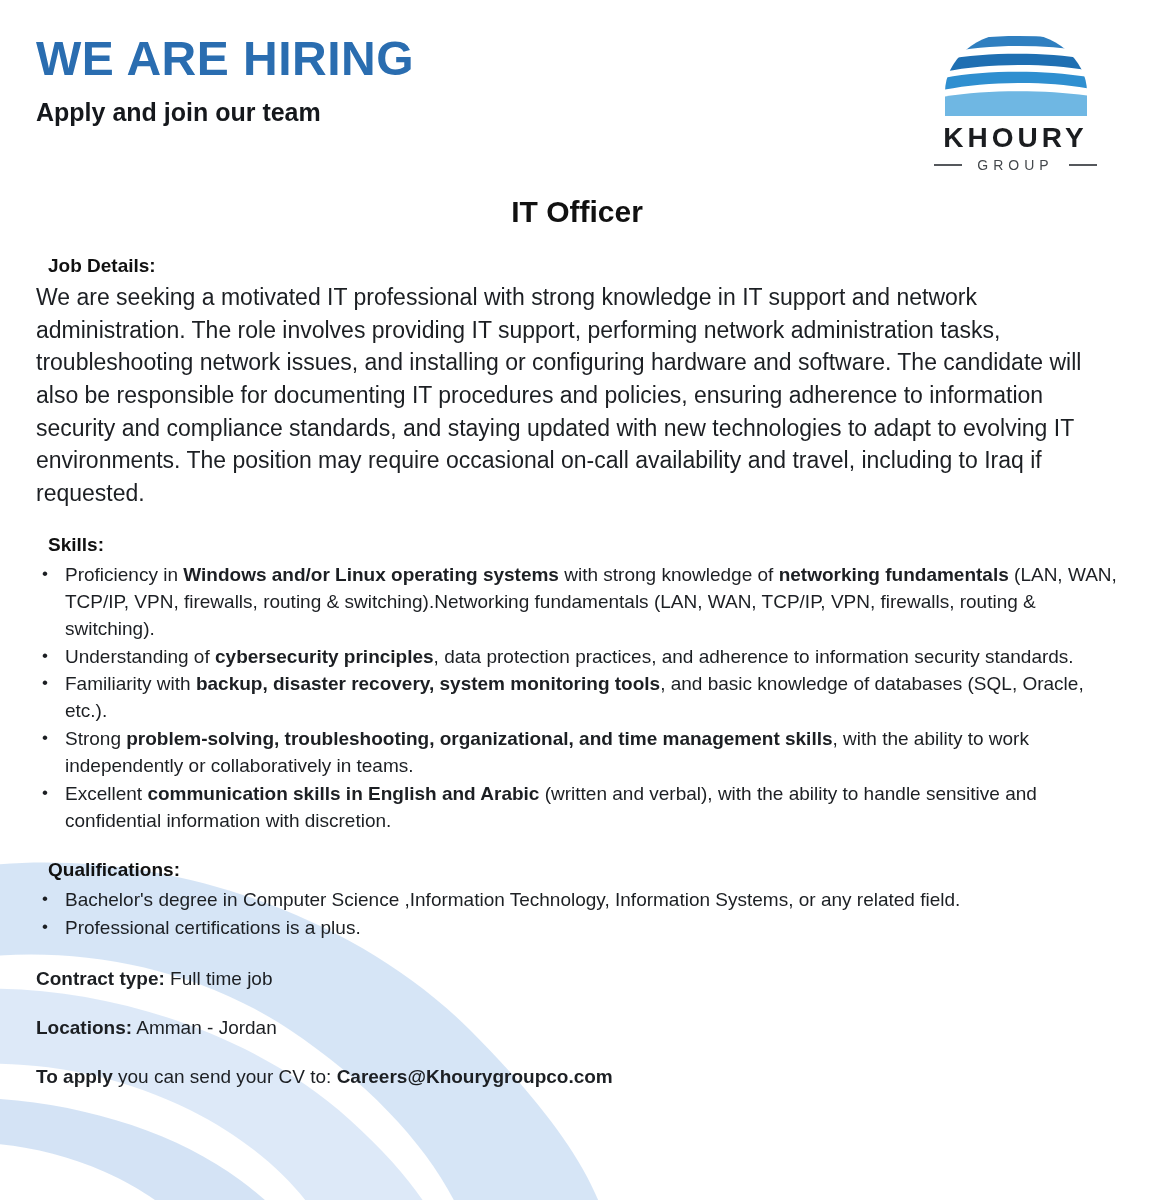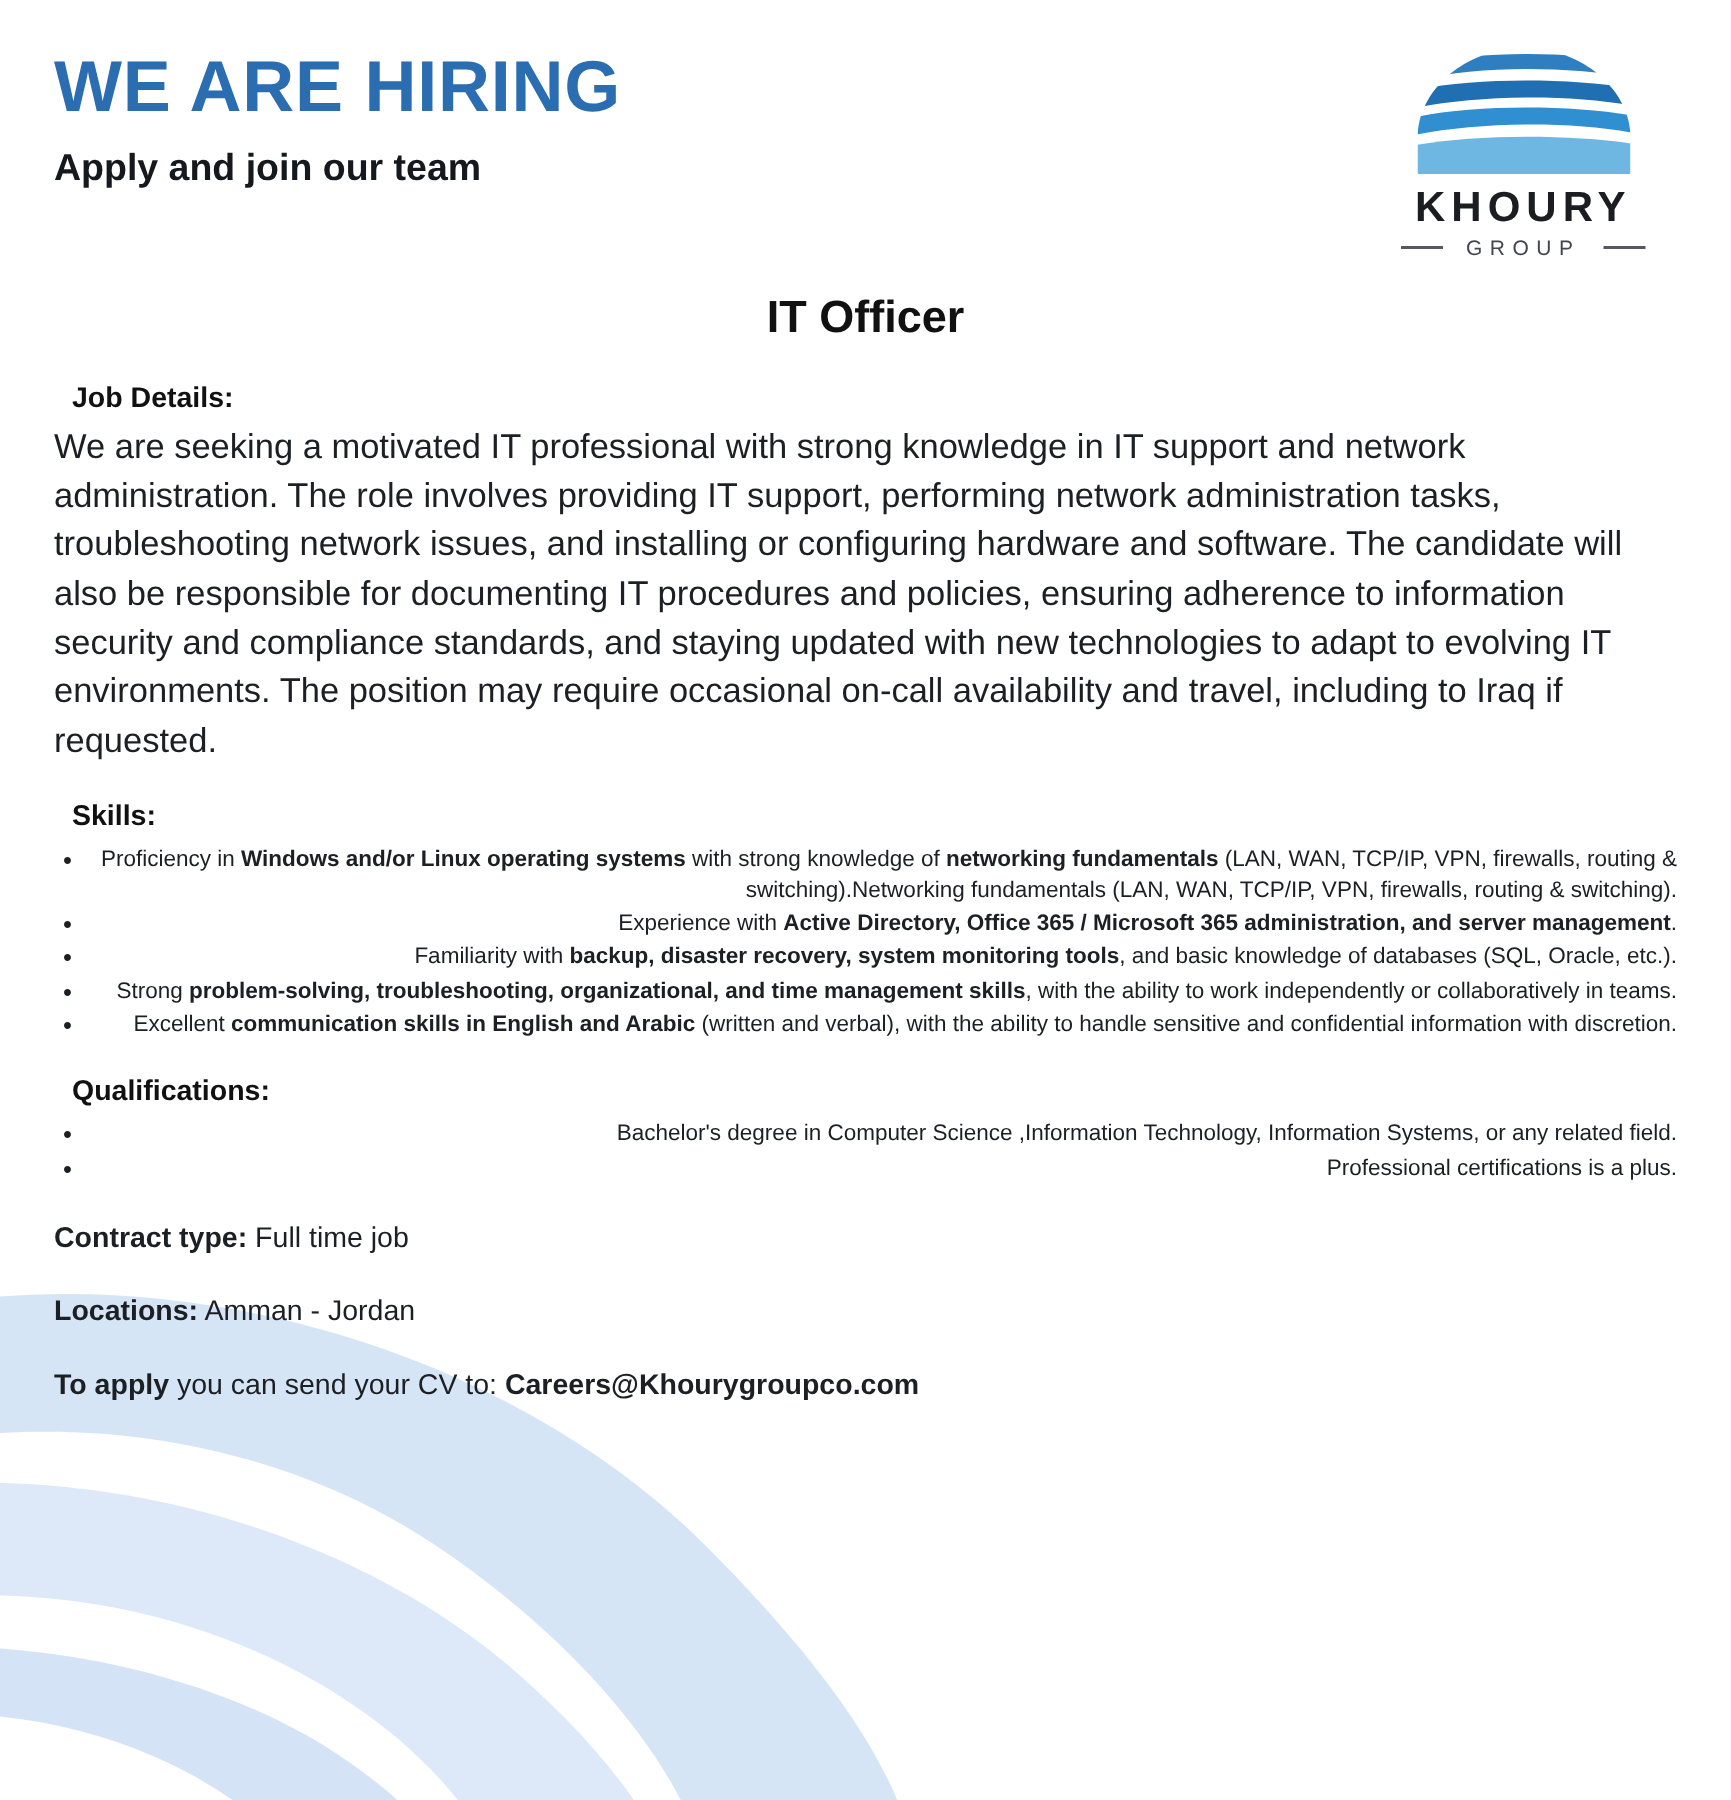--- a/index.html
+++ b/index.html
@@ -116,25 +116,24 @@
   .section { margin-bottom: 24px; }
 
   ul.bullets {
     list-style: none;
     margin: 6px 0 0 0;
     padding: 0;
   }
   ul.bullets li {
     position: relative;
     padding-left: 29px;
-    font-size: 15px;
+    font-size: 19px;
     line-height: 1.42;
     color: #1c1f23;
     margin-bottom: 1px;
-    text-align: right;
   }
   ul.bullets li::before {
     content: "\2022";
     position: absolute;
     left: 6px;
     top: 0;
     font-size: 17px;
     color: #1c1f23;
   }
   b, strong { font-weight: bold; }
@@ -201,21 +200,21 @@
 
   <div class="section">
     <div class="section-heading">Job Details:</div>
     <p class="para">We are seeking a motivated IT professional with strong knowledge in IT support and network administration. The role involves providing IT support, performing network administration tasks, troubleshooting network issues, and installing or configuring hardware and software. The candidate will also be responsible for documenting IT procedures and policies, ensuring adherence to information security and compliance standards, and staying updated with new technologies to adapt to evolving IT environments. The position may require occasional on-call availability and travel, including to Iraq if requested.</p>
   </div>
 
   <div class="section">
     <div class="section-heading">Skills:</div>
     <ul class="bullets" id="skills-list">
         <li>Proficiency in <b>Windows and/or Linux operating systems</b> with strong knowledge of <b>networking fundamentals</b> (LAN, WAN, TCP/IP, VPN, firewalls, routing &amp; switching).Networking fundamentals (LAN, WAN, TCP/IP, VPN, firewalls, routing &amp; switching).</li>
-        <li>Experience with <b>Active Directory, Office 365 / Microsoft 365 administration, and server management</b>.</li>
+        <li>Understanding of <b>cybersecurity principles</b>, data protection practices, and adherence to information security standards.</li>
         <li>Familiarity with <b>backup, disaster recovery, system monitoring tools</b>, and basic knowledge of databases (SQL, Oracle, etc.).</li>
         <li>Strong <b>problem-solving, troubleshooting, organizational, and time management skills</b>, with the ability to work independently or collaboratively in teams.</li>
         <li>Excellent <b>communication skills in English and Arabic</b> (written and verbal), with the ability to handle sensitive and confidential information with discretion.</li>
       </ul>
   </div>
 
   <div class="section">
     <div class="section-heading">Qualifications:</div>
     <ul class="bullets" id="qualifications-list">
         <li>Bachelor's degree in Computer Science ,Information Technology, Information Systems, or any related field.</li>

